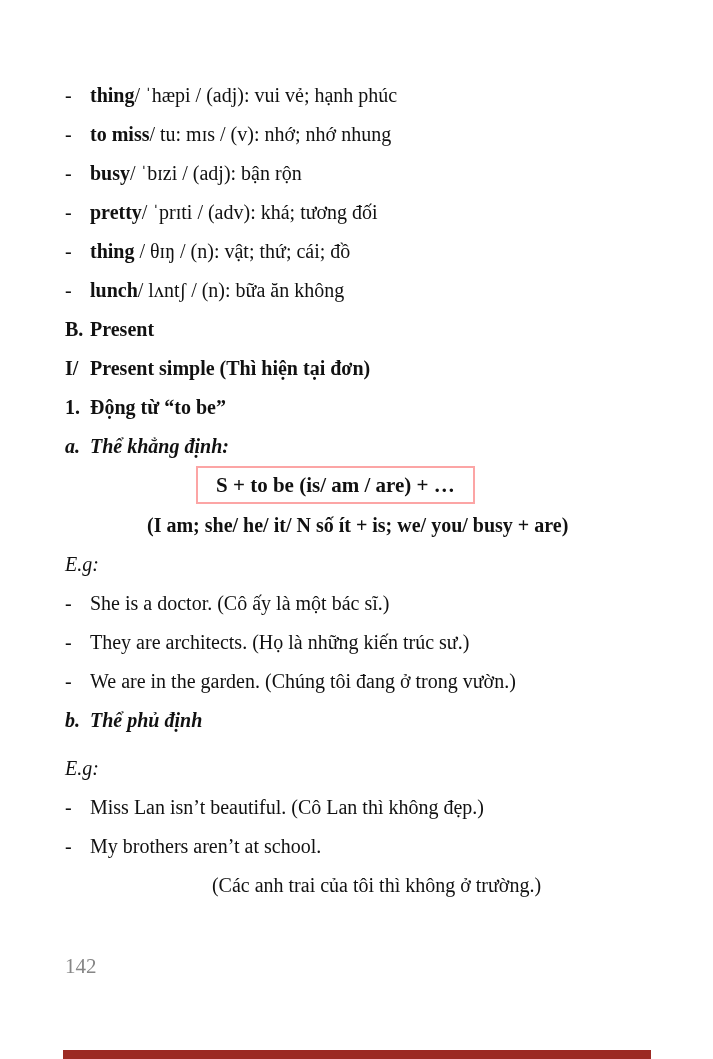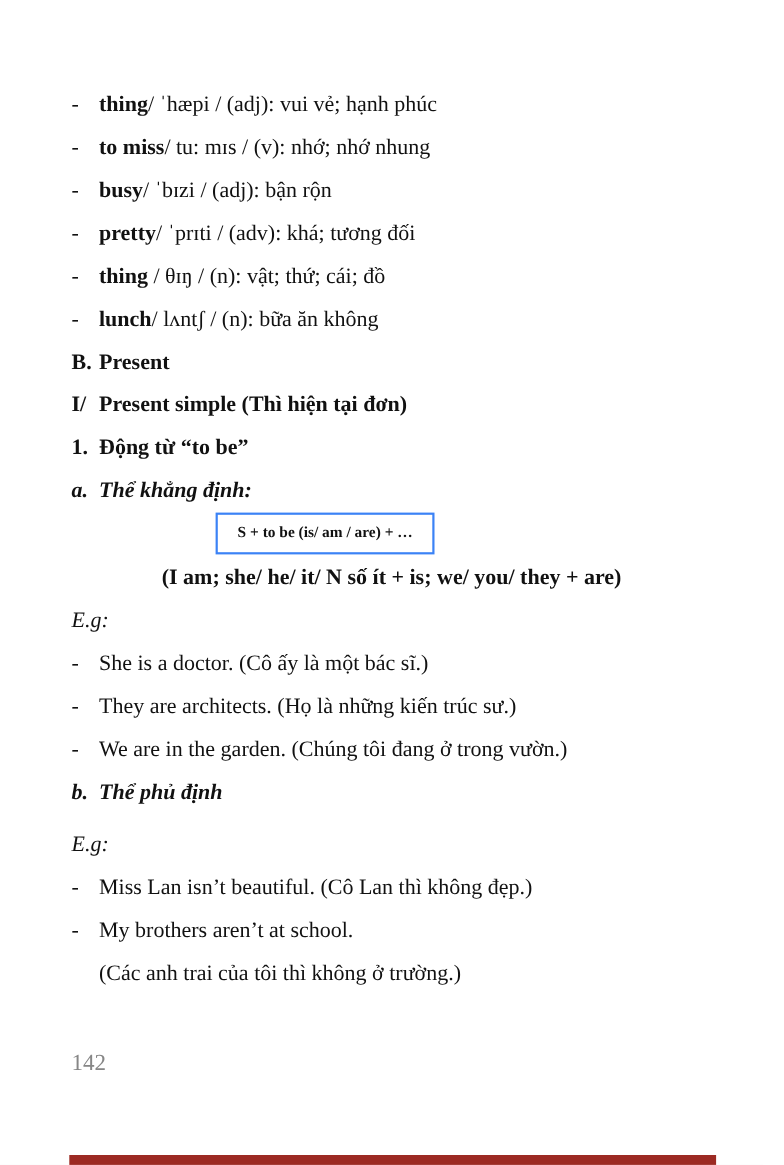--- a/index.html
+++ b/index.html
@@ -18,32 +18,32 @@
   .dash, .label { flex:0 0 25px; width:25px; }
   .txt { flex:1 1 auto; }
   .b  { font-weight:bold; }
   .i  { font-style:italic; }
   .bi { font-weight:bold; font-style:italic; }
   .word { font-weight:bold; }
   .detail { font-weight:normal; }
   .box-row { height:40px; }
   .formula-box {
     display:inline-block;
-    border:2px solid #3b82f6;
+    border:2px solid #fca5a5;
     padding:0 18px;
     line-height:34px;
     font-weight:bold;
-    font-size:14px;
+    font-size:21px;
     white-space:nowrap;
   }
   .box1 { margin-left:131px; }
   .box2 { margin-left:121px; }
   .note { height:39px; line-height:39px; font-weight:bold; margin-left:82px; white-space:nowrap; }
   .eg2 { margin-top:9px; }
-  .cont { margin-left:25px; height:39px; line-height:39px; }
+  .cont { margin-left:25px; height:39px; line-height:39px;text-align:center; }
   .page-number {
     position:absolute; left:65px; top:948px;
     font-size:21px; line-height:36px;
     color:#868686;
   }
   .bottom-bar {
     position:absolute; left:63px; bottom:0; width:588px; height:9px;
   }
 </style>
 </head>
@@ -94,21 +94,21 @@
 
     <div class="line">
       <span class="label bi">a.</span>
       <span class="txt bi">Thể khẳng định:</span>
     </div>
 
     <div class="box-row">
       <span class="formula-box box1">S + to be (is/ am / are) + …</span>
     </div>
 
-    <div class="note">(I am; she/ he/ it/ N số ít + is; we/ you/ they + are)</div>
+    <div class="note">(I am; she/ he/ it/ N số ít + is; we/ you/ busy + are)</div>
 
     <div class="line">
       <span class="txt i">E.g:</span>
     </div>
     <div class="line">
       <span class="dash">-</span>
       <span class="txt">She is a doctor. (Cô ấy là một bác sĩ.)</span>
     </div>
     <div class="line">
       <span class="dash">-</span>

